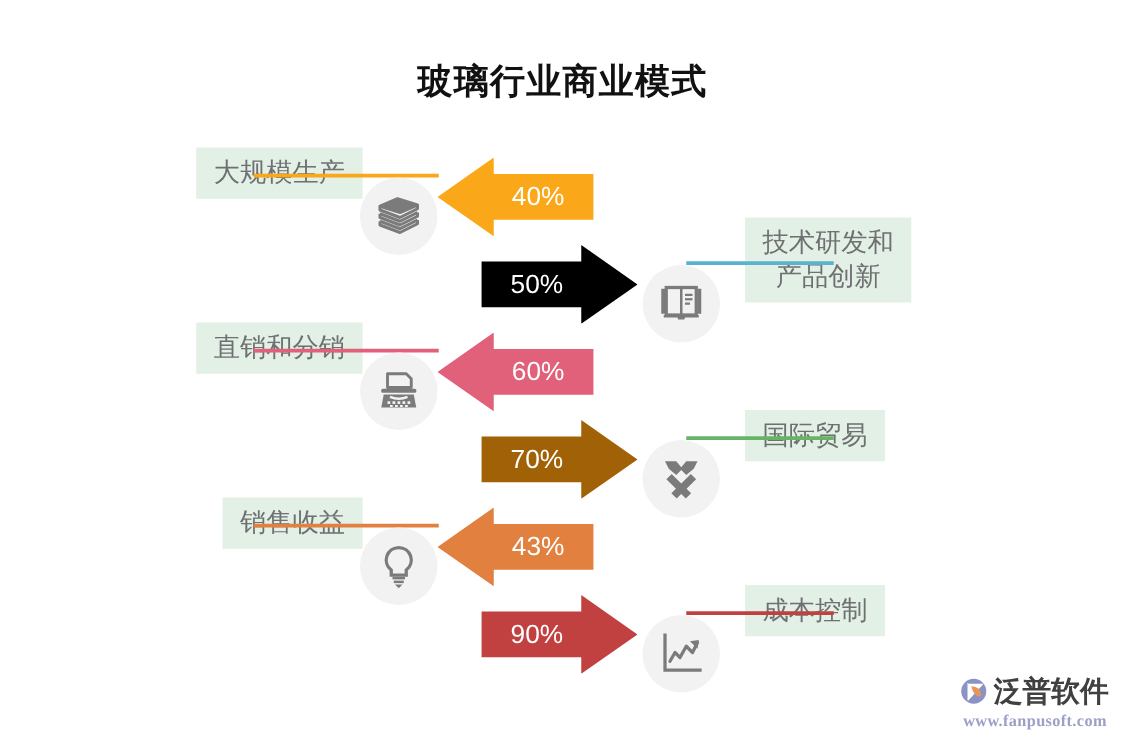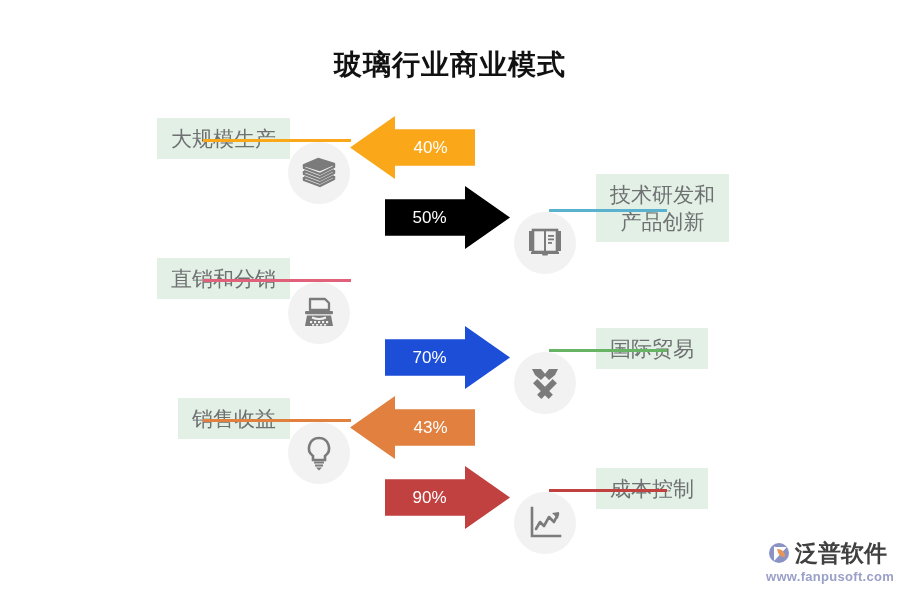--- a/index.html
+++ b/index.html
@@ -64,25 +64,25 @@
   .stem {
     position: absolute;
     height: 3px;
     top: 29px;
   }
   .stem-left  { left: 203px;  width: 148px; }
   .stem-right { left: 549px; width: 118px; }
   
   .arrow {
     position: absolute;
-    top: 6px;
+    top: 16px;
     width: 125px;
     height: 63px;
     color: #ffffff;
-    font-size: 17px;
+    font-size: 21px;
     display: flex;
     align-items: center;
     justify-content: center;
     box-sizing: border-box;
   }
   .arrow-left {
     left: 350px;
     clip-path: polygon(0% 50%, 36% 0%, 36% 21%, 100% 21%, 100% 79%, 36% 79%, 36% 100%);
     padding-left: 36px;
   }
@@ -120,21 +120,21 @@
     height: 30px;
   }
   .wm-text {
     font-size: 23px;
     font-weight: bold;
     color: #404040;
     letter-spacing: 0px;
     margin-left: 3px;
   }
   .wm-url {
-    font-family: Liberation Sans, sans-serif;
+    font-family: Liberation Serif, serif;
     font-size: 13px;
     font-weight: bold;
     color: #9aa0c8;
     letter-spacing: 0.3px;
     margin-top: 1px;
     text-align: center;
   }
 </style>
 </head>
 <body>
@@ -179,20 +179,23 @@
             <rect x="23" y="12" width="6" height="1.8" fill="#7b7b7b"></rect>
             <rect x="23" y="15.5" width="6" height="1.8" fill="#7b7b7b"></rect>
             <rect x="23" y="19" width="4" height="1.8" fill="#7b7b7b"></rect>
             <path d="M6 29 L34 29 L34 31 L23 31 L22.5 32.6 L17.5 32.6 L17 31 L6 31 Z" fill="#7b7b7b"></path>
           </svg>
         </div>
       </div>
       <div class="row" style="top: 250px;">
         <div class="label-chip label-left">直销和分销</div>
         <div class="stem stem-left" style="background: rgb(225, 96, 122);"></div>
+        <div class="arrow arrow-left" style="background: rgb(225, 96, 122);">
+          <span>60%</span>
+        </div>
         <div class="icon-badge icon-left">
           <svg width="40" height="40" viewBox="0 0 40 40">
             <path d="M11 6 L26 6 L30 10 L30 17 L11 17 Z" fill="none" stroke="#7b7b7b" stroke-width="2.3" stroke-linejoin="round"></path>
             <rect x="6" y="18" width="28" height="3.2" rx="1.2" fill="#7b7b7b"></rect>
             <path d="M8 22.5 L32 22.5 L34 33 L6 33 Z" fill="#7b7b7b"></path>
             <path d="M13 24.5 Q20 27.5 27 24.5" fill="none" stroke="#f2f2f2" stroke-width="2"></path>
             <g fill="#f2f2f2">
               <rect x="11" y="28" width="2.2" height="2.2"></rect>
               <rect x="15" y="28" width="2.2" height="2.2"></rect>
               <rect x="19" y="28" width="2.2" height="2.2"></rect>
@@ -202,21 +205,21 @@
               <rect x="17" y="31" width="2.2" height="1.6"></rect>
               <rect x="21" y="31" width="2.2" height="1.6"></rect>
               <rect x="25" y="31" width="2.2" height="1.6"></rect>
             </g>
           </svg>
         </div>
       </div>
       <div class="row" style="top: 320px;">
         <div class="label-chip label-right">国际贸易</div>
         <div class="stem stem-right" style="background: rgb(104, 180, 101);"></div>
-        <div class="arrow arrow-right" style="background: #1d4ed8;">
+        <div class="arrow arrow-right" style="background: #a16207;">
           <span>70%</span>
         </div>
         <div class="icon-badge icon-right">
           <svg width="42" height="42" viewBox="0 0 42 42">
             <g fill="#7b7b7b">
               <path d="M8 7 L17 7 L22 13 L17 18 L11 13 Z"></path>
               <rect x="16" y="16" width="6" height="22" transform="rotate(-45 19 27)"></rect>
               <path d="M34 7 L25 7 L20 13 L25 18 L31 13 Z"></path>
               <rect x="20" y="16" width="6" height="22" transform="rotate(45 23 27)"></rect>
             </g>

